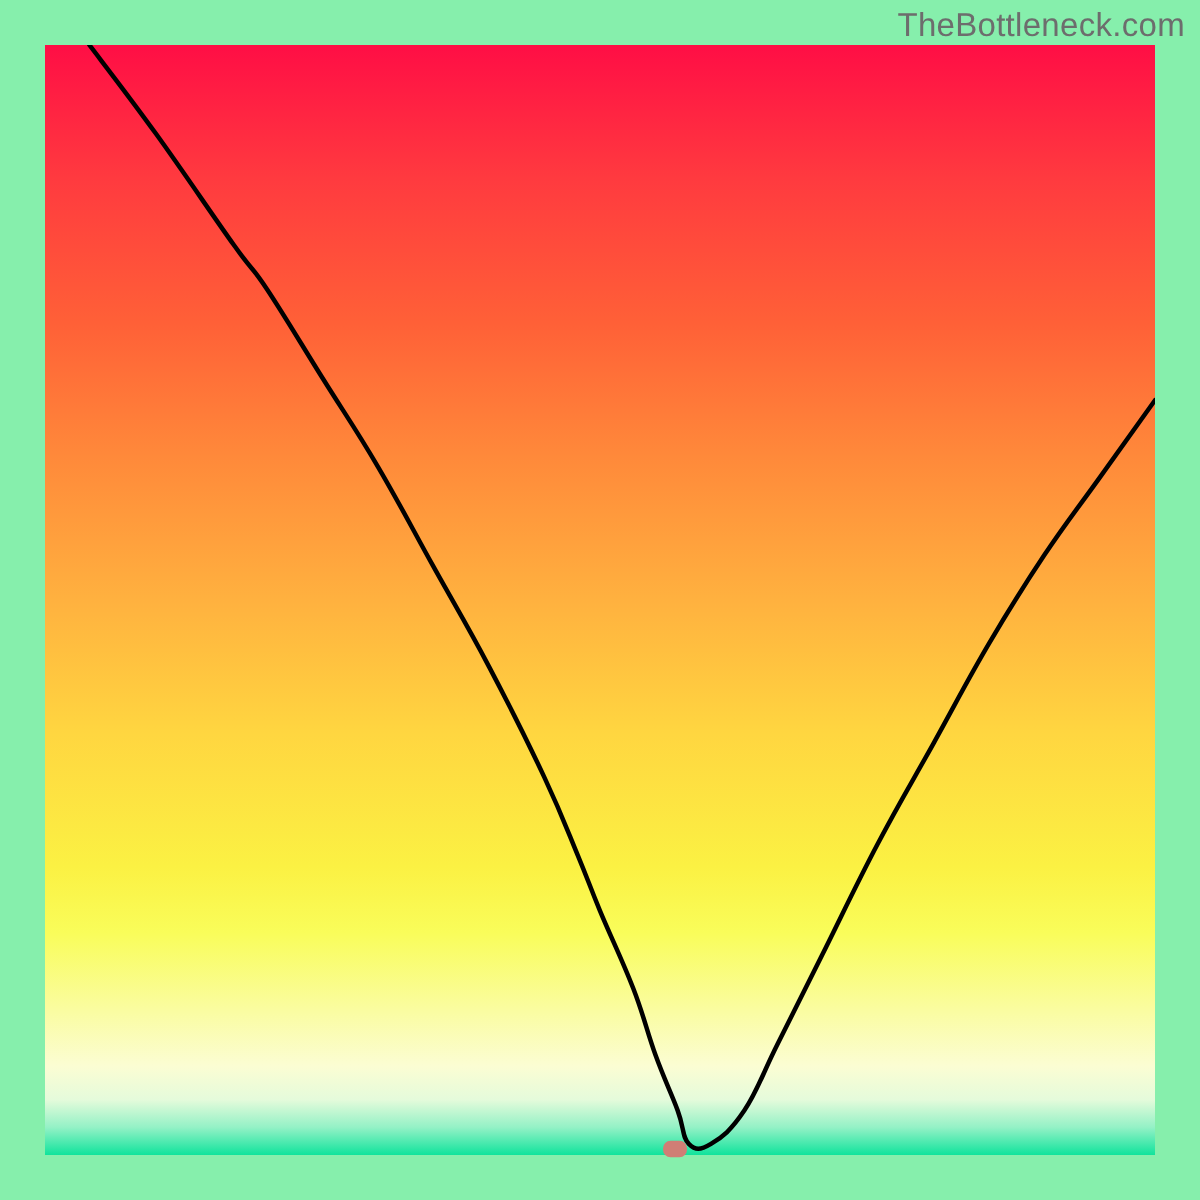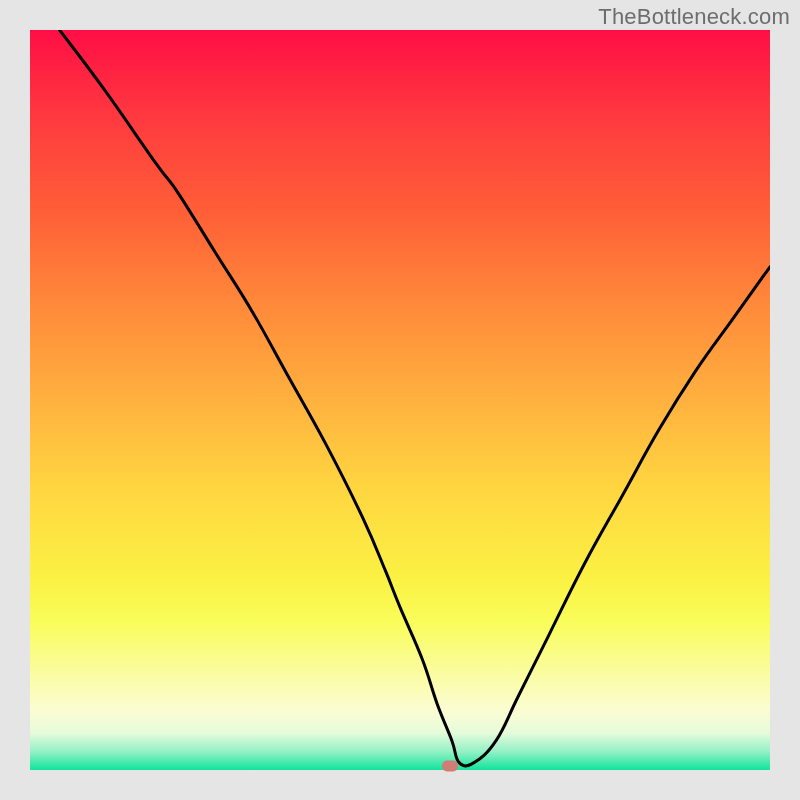--- a/index.html
+++ b/index.html
@@ -10,21 +10,21 @@
     background: #000;
     overflow: hidden;
     font-family: Arial, Helvetica, sans-serif;
   }
   .frame {
     position: absolute;
     top: 0;
     left: 0;
     width: 800px;
     height: 800px;
-    background: #e5e5e5;
+    background: #86efac;
   }
   .plot {
     position: absolute;
     top: 30px;
     left: 30px;
     width: 740px;
     height: 740px;
     background: linear-gradient(
       to bottom,
       #ff0e45 0%,

